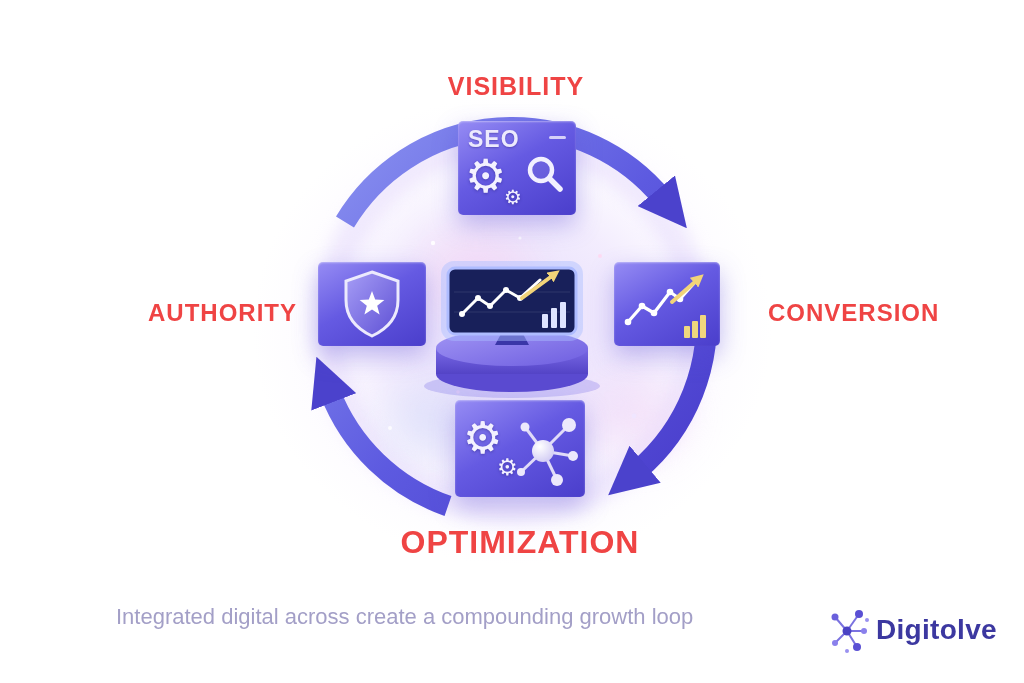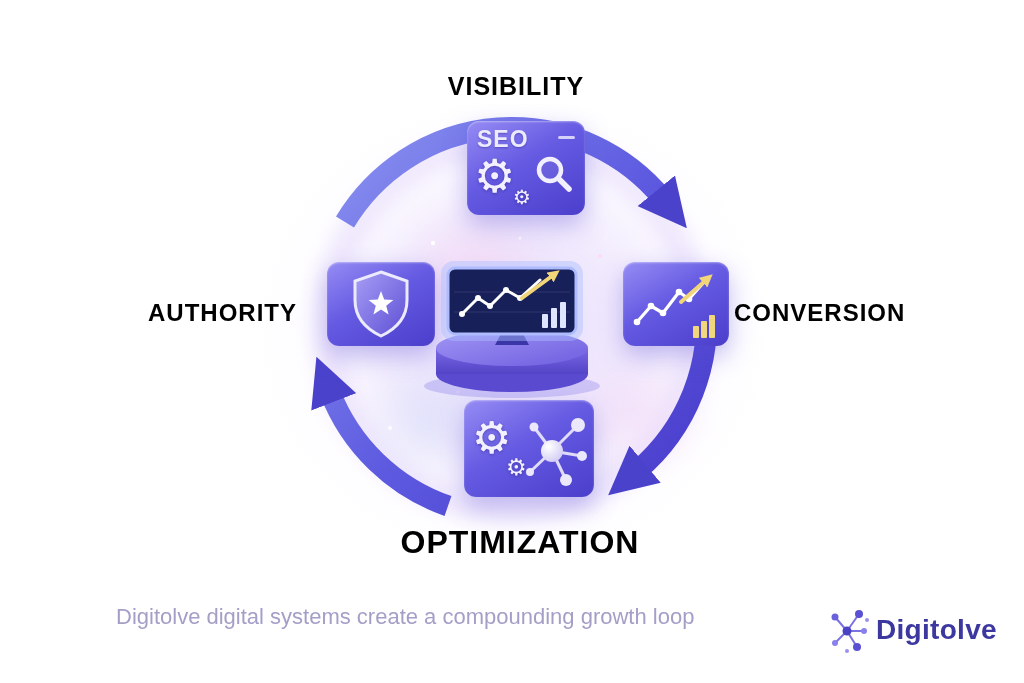--- a/index.html
+++ b/index.html
@@ -26,24 +26,23 @@
     background:radial-gradient(closest-side,rgba(246,205,240,0.55),rgba(246,205,240,0));}
   .blob2{left:560px;top:350px;width:150px;height:130px;
     background:radial-gradient(closest-side,rgba(240,205,244,0.45),rgba(240,205,244,0));}
   .blob3{left:360px;top:360px;width:140px;height:120px;
     background:radial-gradient(closest-side,rgba(205,214,248,0.5),rgba(205,214,248,0));}
 
   .arrows{position:absolute;left:0;top:0;}
 
   
   .tile{
-    position:absolute;border-radius:12px;
+    position:absolute;border-radius:5px;
     background:linear-gradient(150deg,#968cf4 0%,#655ae2 45%,#4a3ecb 100%);
     box-shadow:0 10px 24px rgba(88,74,212,0.35), inset 0 1px 2px rgba(255,255,255,0.4);
-    margin-left:9px;
   }
   .tile-visibility{left:458px;top:121px;width:118px;height:94px;}
   .tile-authority{left:318px;top:262px;width:108px;height:84px;}
   .tile-conversion{left:614px;top:262px;width:106px;height:84px;}
   .tile-optimization{left:455px;top:400px;width:130px;height:97px;}
 
   .seo-text{
     position:absolute;left:10px;top:5px;color:#eceafd;font-size:23px;font-weight:600;
     letter-spacing:1px;text-shadow:0 1px 2px rgba(40,30,120,0.4);
   }
@@ -58,25 +57,25 @@
   .gear-big-opt{left:8px;top:16px;font-size:44px;}
   .gear-small-opt{left:42px;top:56px;font-size:23px;}
   .molecule{position:absolute;right:2px;top:6px;}
   .shield-svg{position:absolute;left:22px;top:6px;}
   .chart-svg{position:absolute;left:6px;top:4px;}
 
   .center-asm{position:absolute;left:392px;top:252px;}
 
   
   .stage-label{
-    position:absolute;color:#000000;font-weight:700;letter-spacing:1px;
+    position:absolute;color:#ef4444;font-weight:700;letter-spacing:1px;
   }
   .label-visibility{left:396px;top:72px;width:240px;text-align:center;font-size:25px;}
   .label-authority{left:148px;top:299px;width:168px;text-align:left;font-size:24px;}
-  .label-conversion{left:734px;top:299px;width:200px;text-align:left;font-size:24px;}
+  .label-conversion{left:768px;top:299px;width:200px;text-align:left;font-size:24px;}
   .label-optimization{left:400px;top:524px;width:240px;text-align:center;font-size:32px;}
 
   
   .caption{position:absolute;left:116px;top:596px;width:700px;color:#a39fc7;font-size:22px;line-height:41px;}
 
   
   .logo{position:absolute;left:826px;top:606px;display:flex;align-items:center;gap:6px;}
   .logo-text{font-size:28px;font-weight:700;color:#3c38a0;letter-spacing:0.3px;}
 </style>
 </head>
@@ -229,21 +228,21 @@
       <line x1="130" y1="46" x2="160" y2="24" stroke="#f2d479" stroke-width="4" stroke-linecap="round" marker-end="url(#yh)"></line>
     </g>
   </svg>
 
   <div class="stage-label label-visibility">VISIBILITY</div>
   <div class="stage-label label-authority">AUTHORITY</div>
   <div class="stage-label label-conversion">CONVERSION</div>
   <div class="stage-label label-optimization">OPTIMIZATION</div>
 
   <div class="caption">
-    <div>Digitolve digital systems create a compounding growth loop</div>
+    <div>Integrated digital across create a compounding growth loop</div>
   </div>
 
   <div class="logo">
     <svg width="44" height="48" viewBox="0 0 44 48">
       <g stroke="#7a72e0" stroke-width="2">
         <line x1="21" y1="25" x2="9" y2="11"></line>
         <line x1="21" y1="25" x2="33" y2="8"></line>
         <line x1="21" y1="25" x2="38" y2="25"></line>
         <line x1="21" y1="25" x2="31" y2="41"></line>
         <line x1="21" y1="25" x2="9" y2="37"></line>

